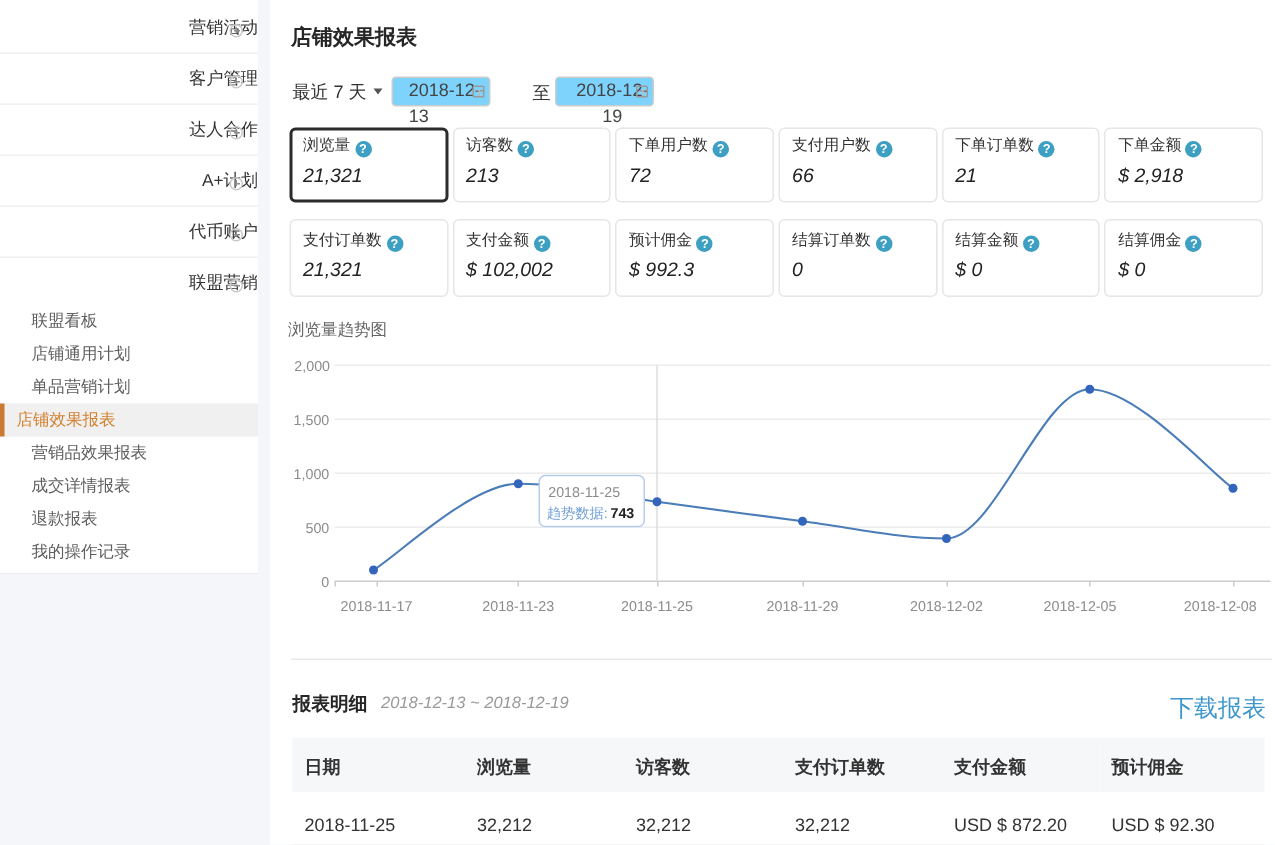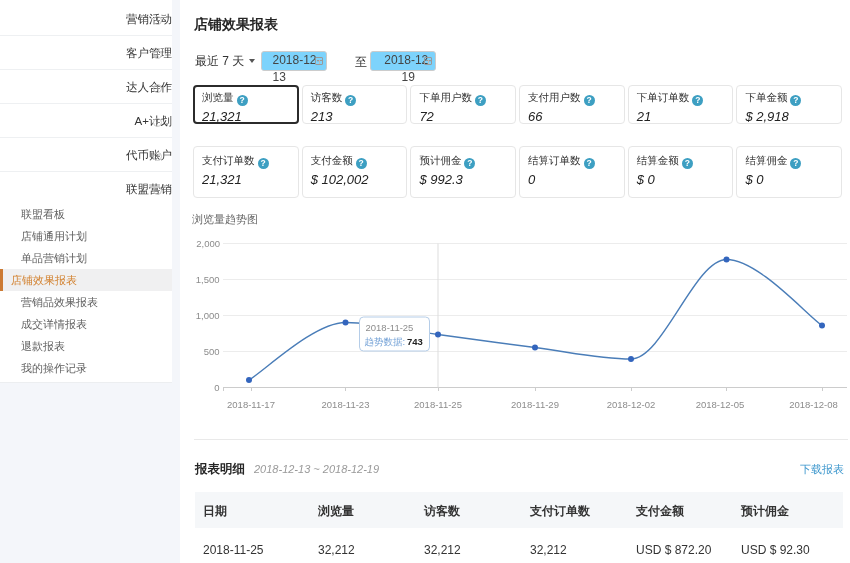--- a/index.html
+++ b/index.html
@@ -15,32 +15,32 @@
 .title { position:absolute; left:14px; top:16px; font-size:14px; font-weight:bold; color:#262626; }
 .ctrl { position:absolute; left:15px; top:51px; height:20px; }
 .sel7 { position:absolute; left:0; top:2px; font-size:12px; color:#333; white-space:nowrap; }
 .tri { display:inline-block; width:0; height:0; border-left:3.5px solid transparent; border-right:3.5px solid transparent; border-top:4.5px solid #555; vertical-align:middle; margin-left:5px; margin-top:-2px; }
 .dinput { position:absolute; top:0; width:66px; height:20px; border:1px solid #ccc; border-radius:3px; background:#7dd3fc; font-size:12px; color:#444; line-height:17px; padding-left:10.5px; }
 .calicon { position:absolute; right:3.5px; top:5px; width:8px; height:8px; border:1px solid #999; border-radius:1px; }
 .calicon:before { content:""; position:absolute; left:1px; top:2px; width:5px; height:1px; background:#999; }
 .calicon:after { content:""; position:absolute; left:3px; top:2px; width:1px; height:4px; background:#bbb; }
 .zhi { position:absolute; left:160px; top:3px; font-size:12px; color:#333; }
 .cards { position:absolute; left:13px; width:649px; display:flex; justify-content:space-between; }
-.card { width:105.5px; height:39px; border:1px solid #e6e6e6; border-radius:4px; background:#fff; padding:4px 0 0 8px; }
+.card { width:105.5px; height:50px; border:1px solid #e6e6e6; border-radius:4px; background:#fff; padding:4px 0 0 8px; }
 .card.sel { border:2px solid #2b2b2b; padding:3px 0 0 7px; }
 .r2 .card { height:52px; padding-top:6px; }
 .clabel { font-size:10.5px; color:#333; white-space:nowrap; height:15px; line-height:15px; }
 .qicon { display:inline-block; vertical-align:-1.5px; margin-left:3px; width:11px; height:11px; border-radius:50%; background:#3d9fc2; color:#fff; font-size:8.5px; font-weight:bold; text-align:center; line-height:11px; }
 .cval { font-size:13px; color:#222; margin-top:4px;font-style:italic; }
 .chart-title { position:absolute; left:12px; top:212px; font-size:11px; color:#666; }
 .secline { position:absolute; left:14px; top:439px; width:654px; height:1px; background:#e9e9e9; }
 .rephead { position:absolute; left:14px; top:461px; width:654px; height:16px; }
 .reptitle { position:absolute; left:1px; top:0; font-size:12.5px; font-weight:bold; color:#262626; }
 .reprange { position:absolute; left:60px; top:2px; font-size:11px; color:#999;font-style:italic; }
-.replink { position:absolute; right:4px; top:1px; font-size:11px; color:#3d97cd; }
+.replink { position:absolute; right:4px; top:1px; font-size:16px; color:#3d97cd; }
 table.rep { position:absolute; left:15px; top:492px; width:648px; border-collapse:collapse; }
 table.rep th { background:#f5f7f9; height:36px; text-align:left; font-size:12px; color:#333; font-weight:bold; padding:3px 0 0 8px; }
 table.rep td { height:35px; text-align:left; font-size:12px; color:#333; padding:9px 0 0 8px; border-bottom:1px solid #f0f0f0; }
 </style>
 </head>
 <body>
 <div class="sidebar">
   <div class="snav">营销活动<span class="exp plus"></span></div>
   <div class="snav">客户管理<span class="exp plus"></span></div>
   <div class="snav">达人合作<span class="exp plus"></span></div>

